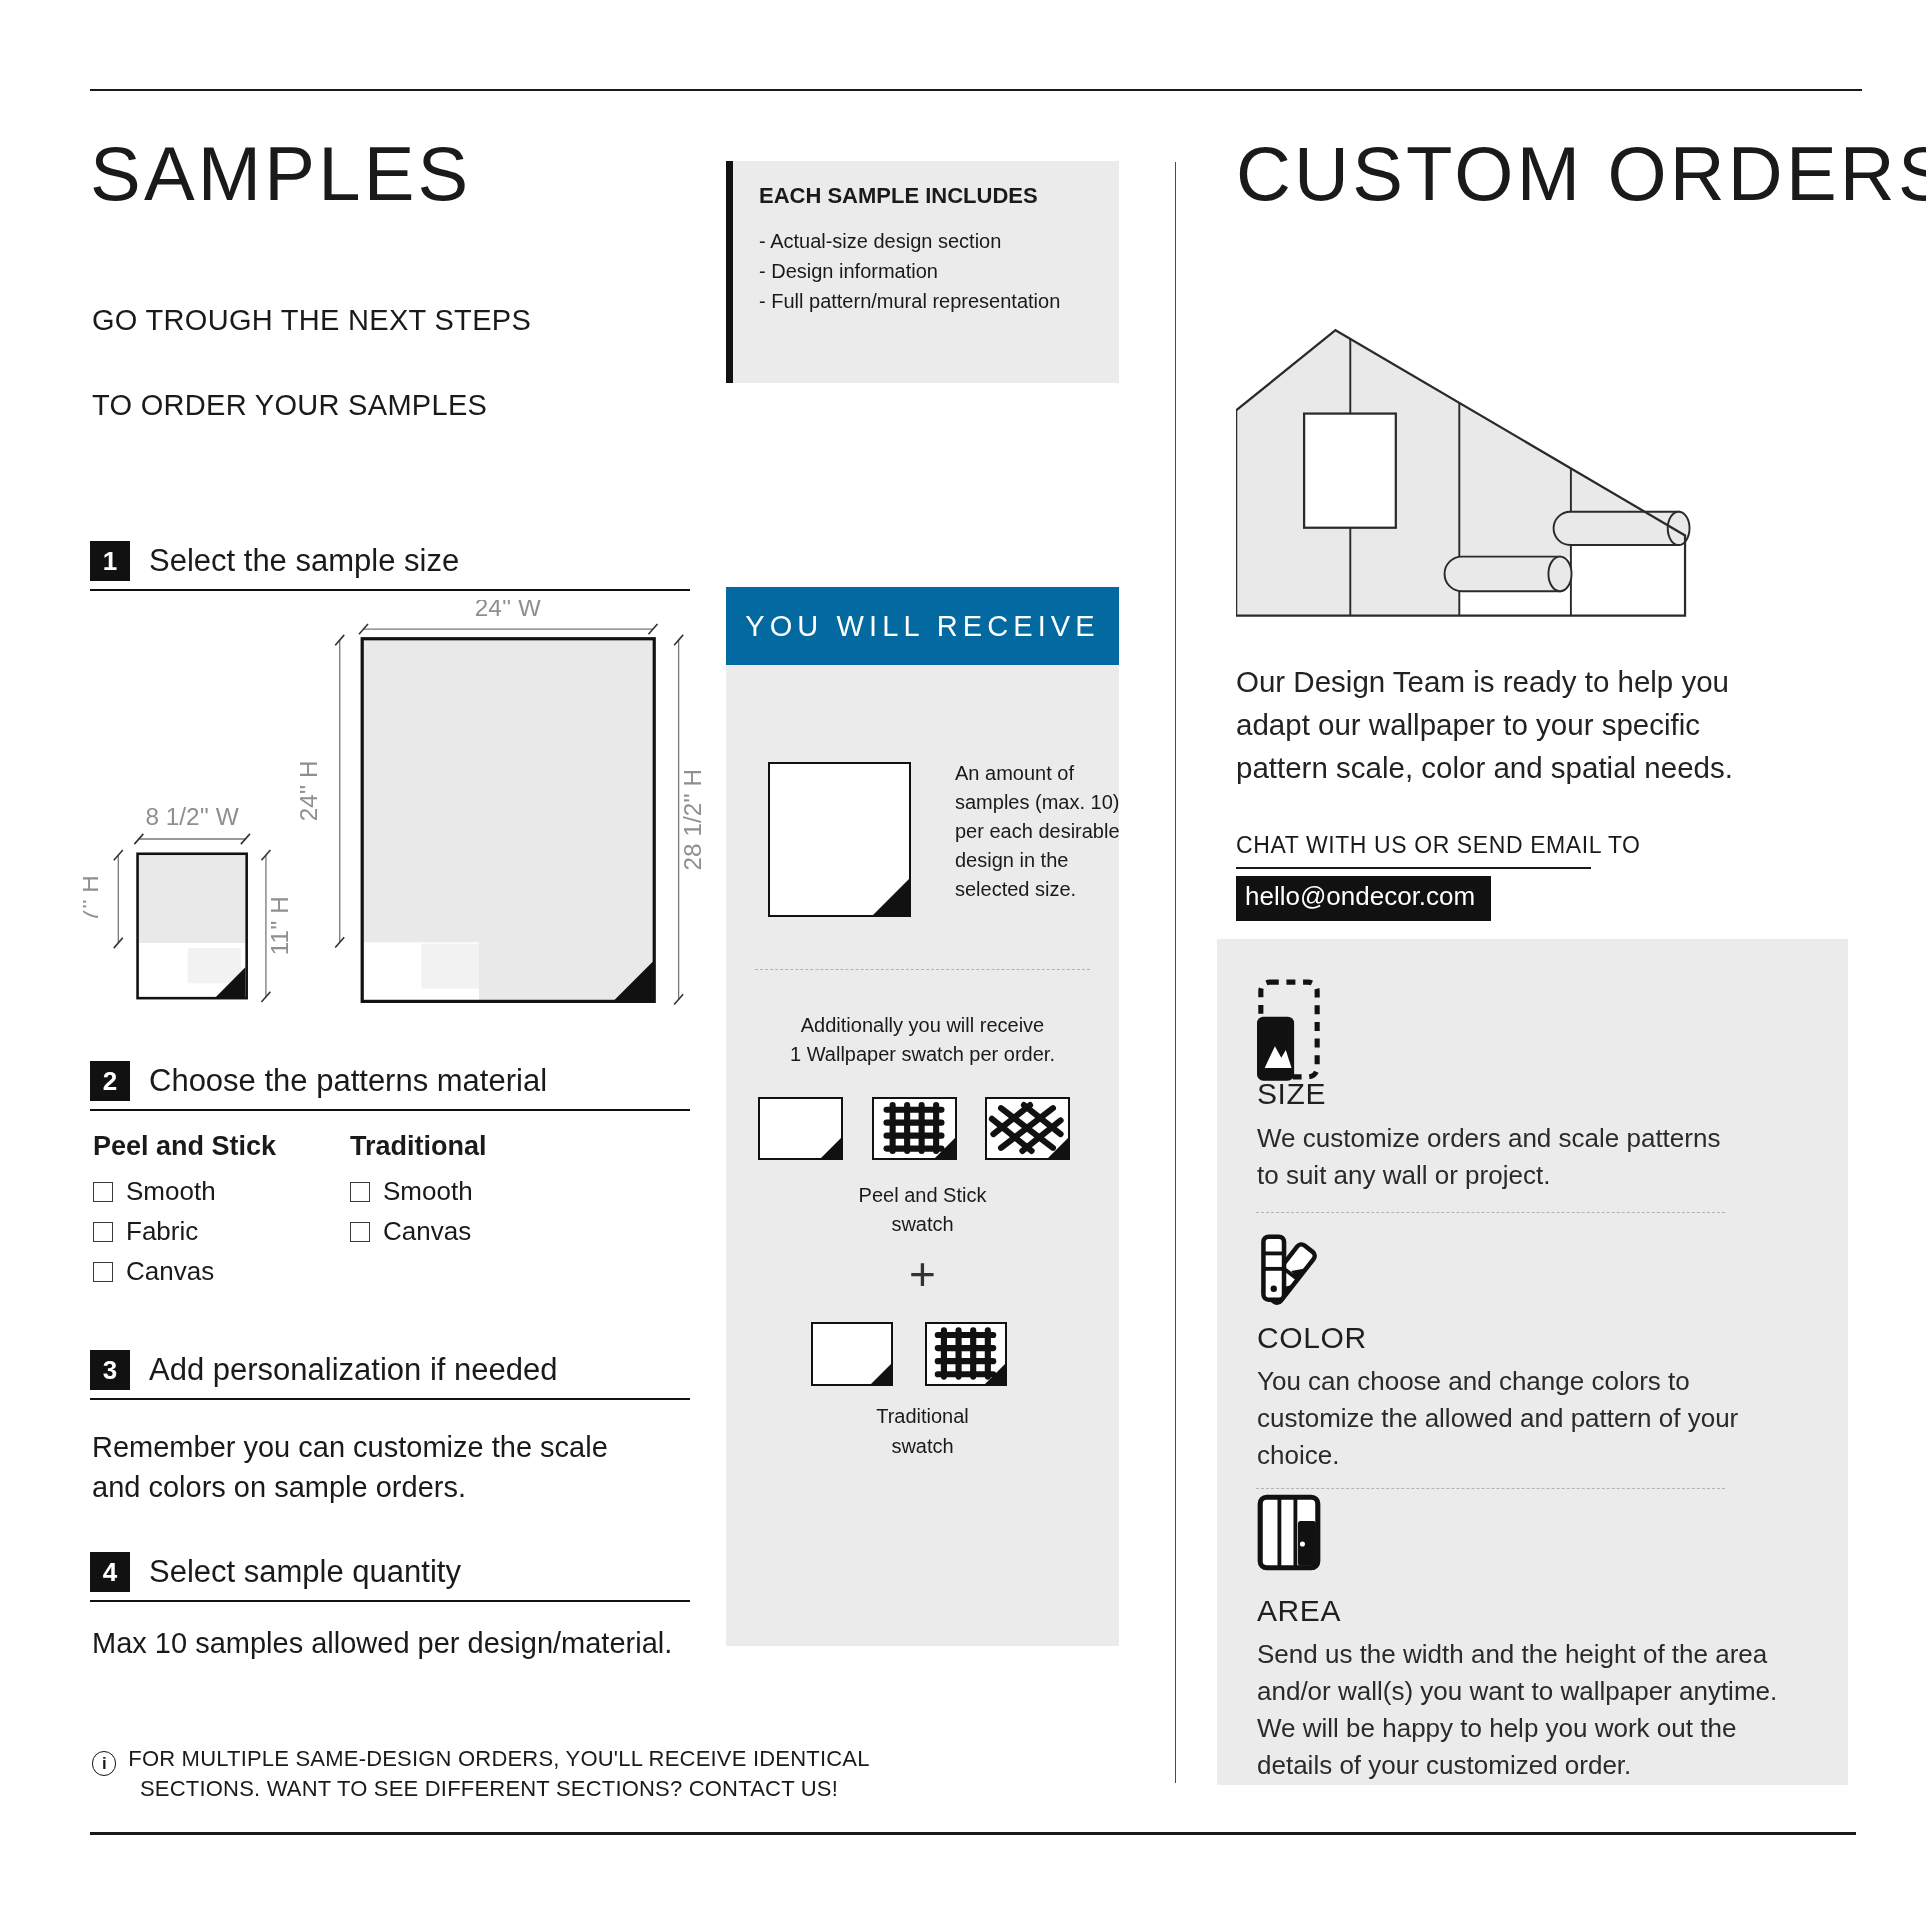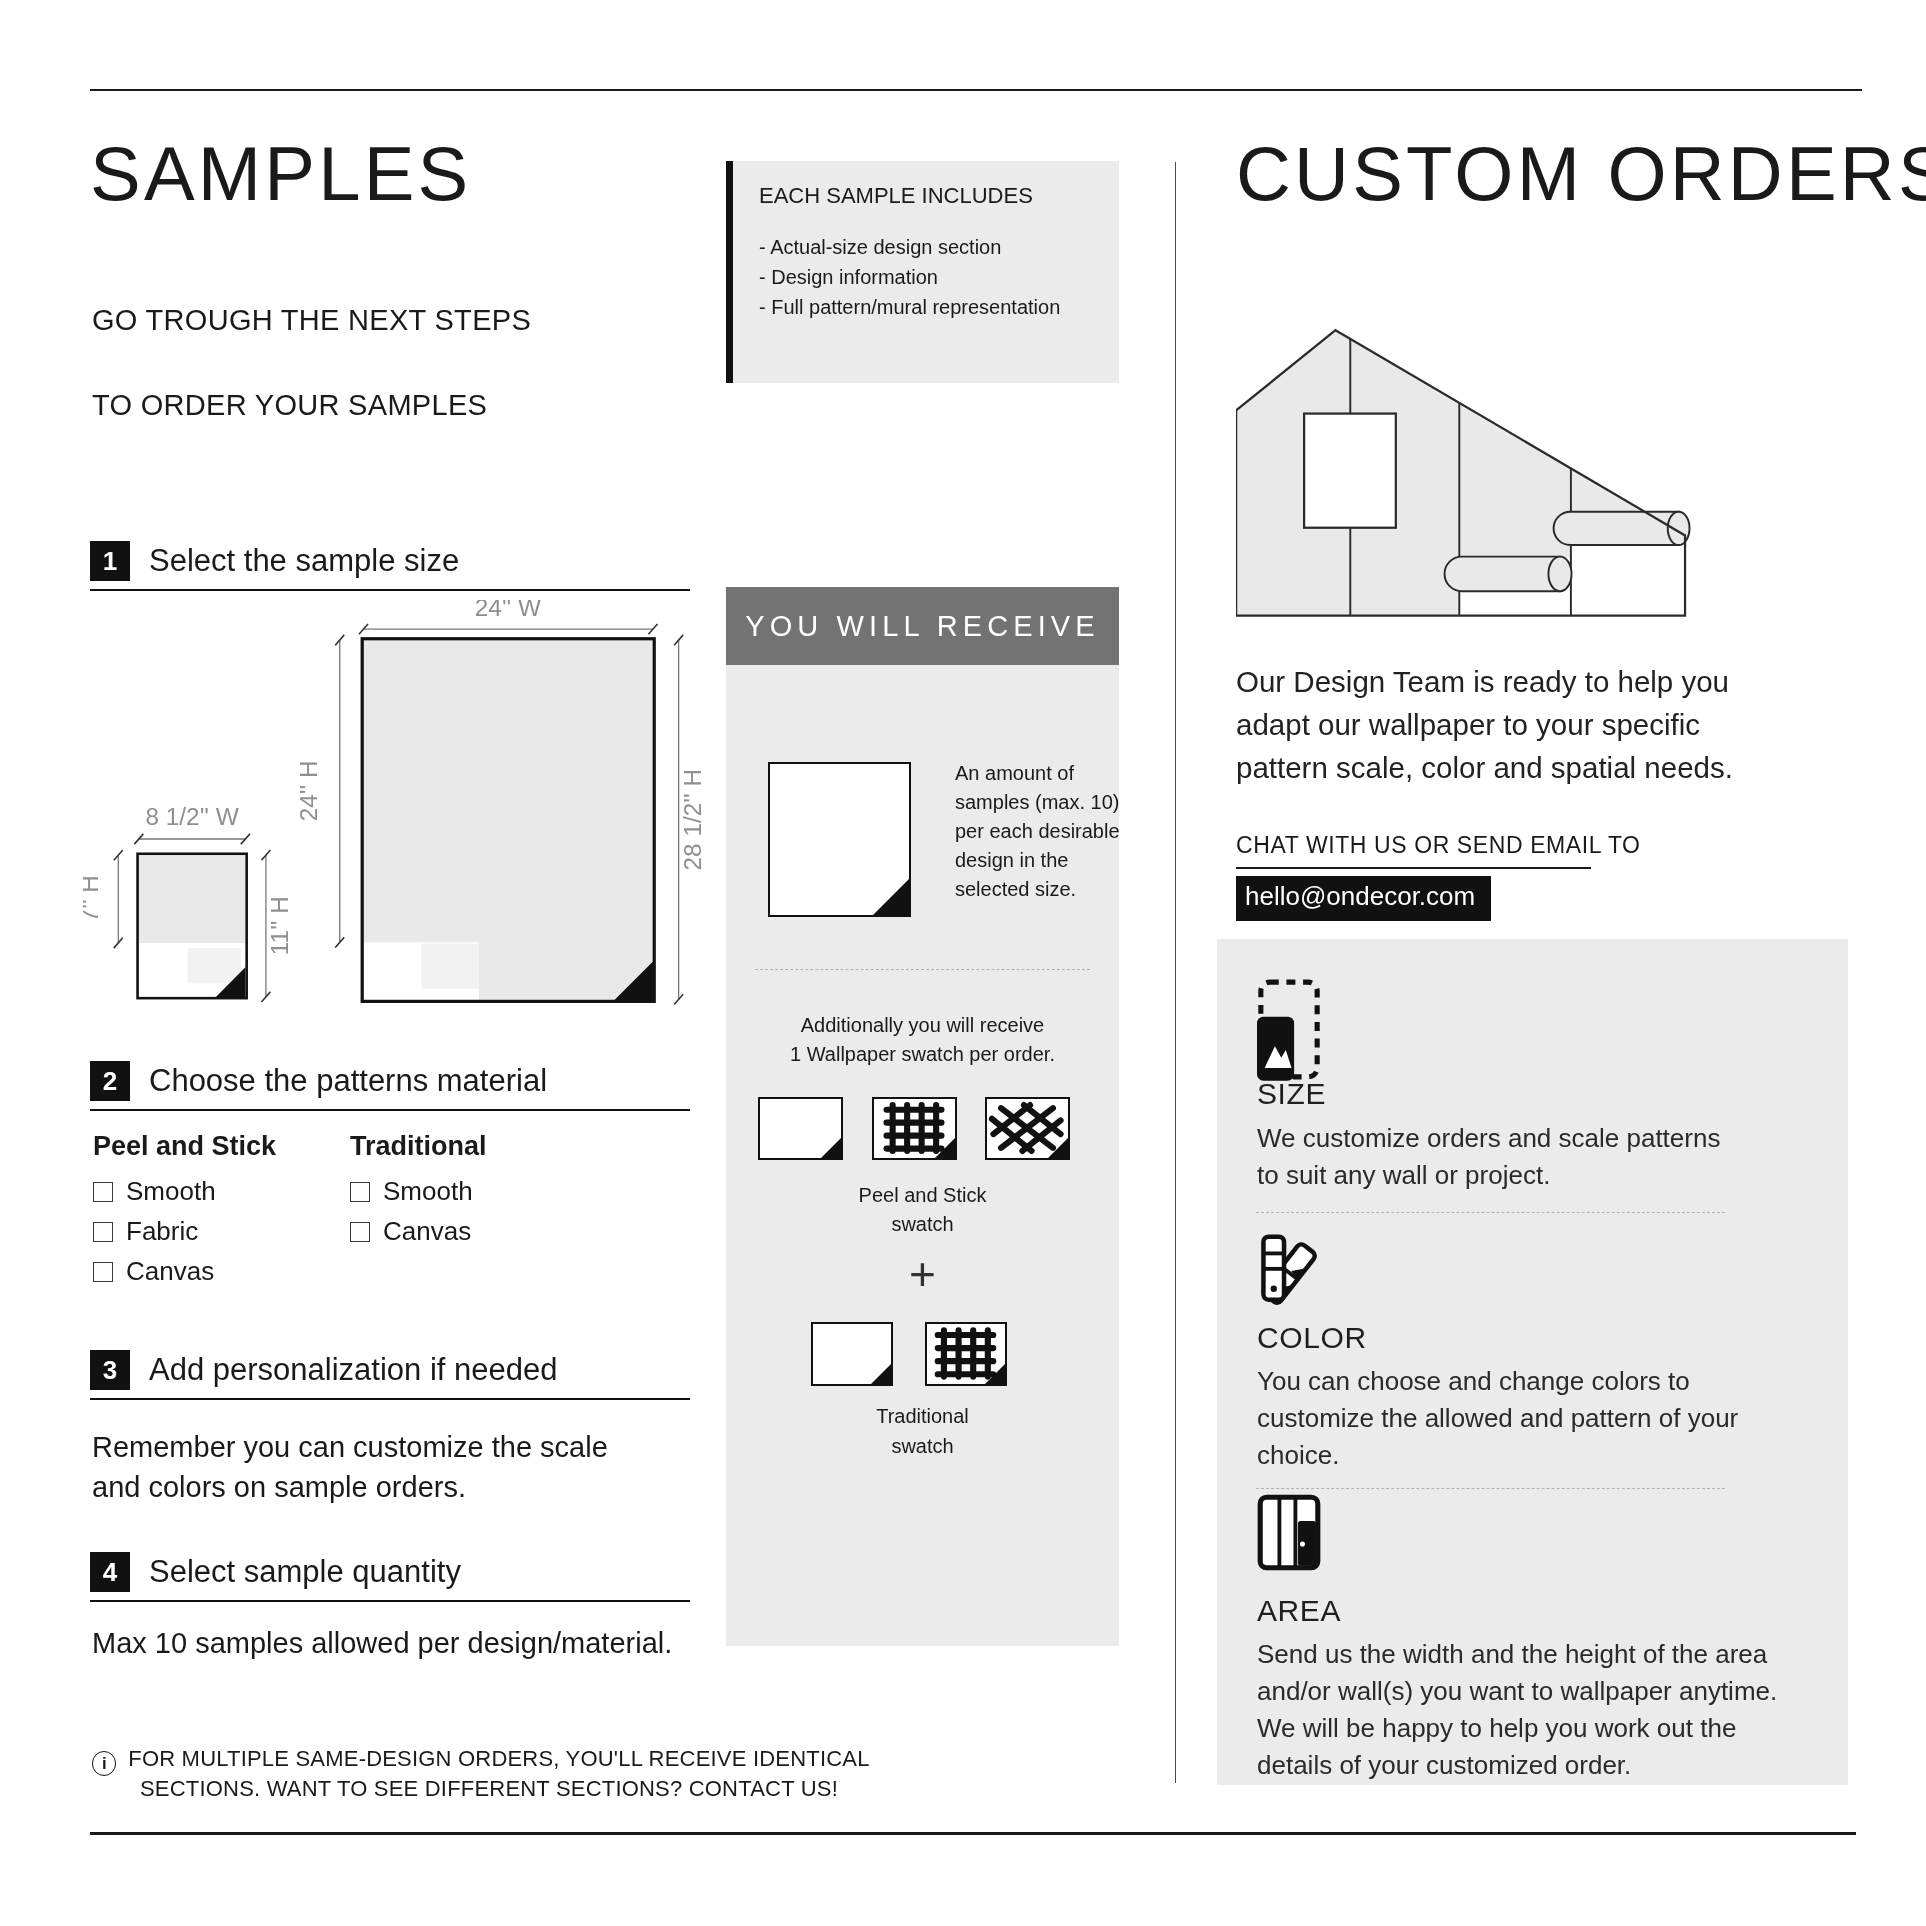--- a/index.html
+++ b/index.html
@@ -10,40 +10,40 @@
   }
   .abs { position:absolute; }
   .rule { position:absolute; background:#1a1a1a; }
   .big-title { font-size:76px; font-weight:300; letter-spacing:3.2px; line-height:1; white-space:nowrap; }
   .intro-line { font-size:29px; line-height:40px; letter-spacing:0.3px; white-space:nowrap; }
   .includes-box {
     position:absolute; left:726px; top:161px; width:393px; height:222px;
     background:#ebebeb; border-left:7px solid #111; box-sizing:border-box;
     padding:22px 16.7px 0 26px;
   }
-  .includes-title { font-size:22px; font-weight:400; margin-bottom:23px; }
+  .includes-title { font-size:22px; font-weight:700; margin-bottom:17px; }
   .includes-item { font-size:20px; line-height:30px; padding-left:15.4px; text-indent:-15.4px; width:295px; }
   .step-num {
     position:absolute; width:40px; height:40px; background:#111; color:#fff;
     font-size:26px; font-weight:700; display:flex; align-items:center; justify-content:center;
   }
   .step-label { position:absolute; font-size:31px; line-height:40px; white-space:nowrap; }
   .step-rule { position:absolute; width:600px; height:1.9px; background:#111; }
   .mat-title { font-size:27px; font-weight:700; white-space:nowrap; }
   .mat-item { position:absolute; font-size:26px; white-space:nowrap; display:flex; align-items:center; }
   .checkbox { display:inline-block; width:18px; height:18px; border:1.9px solid #3a3a3a; margin-right:13px; background:#fff; }
   .body-line { font-size:29px; line-height:40px; white-space:nowrap; }
   .note-line { font-size:22px; line-height:29.5px; letter-spacing:0.2px; white-space:nowrap;margin-left:15px; }
   .info-circle {
     display:inline-flex; width:24.4px; height:24.4px; border:1.9px solid #111; border-radius:50%;
     align-items:center; justify-content:center; font-size:16.7px; font-weight:700; box-sizing:border-box;
   }
   .receive-panel { position:absolute; left:726px; top:587px; width:393px; height:1059px; background:#ebebeb; }
   .receive-header {
-    position:absolute; left:0; top:0; width:100%; height:78px; background:#737373; color:#fff;
+    position:absolute; left:0; top:0; width:100%; height:78px; background:#0369a1; color:#fff;
     font-size:29px; letter-spacing:5.1px; text-align:center; line-height:78px; white-space:nowrap;
   }
   .page-icon { position:absolute; left:42px; top:175px; width:143px; height:155px; background:#fff; border:2.6px solid #111; box-sizing:border-box; }
   .fold { position:absolute; right:0; bottom:0; width:0; height:0; border-style:solid; }
   .fold-lg { border-width:0 0 36px 36px; border-color:transparent transparent #111 transparent; }
   .fold-sm { border-width:0 0 20.5px 20.5px; border-color:transparent transparent #111 transparent; }
   .receive-text-line { font-size:20px; line-height:29px; white-space:nowrap;margin-left:20px; }
   .dashed-div { position:absolute; border-top:1.9px dashed #b3b3b3; }
   .center-line { position:absolute; width:100%; text-align:center; font-size:20px; line-height:29.5px; white-space:nowrap; }
   .swatch-card { position:absolute; background:#fff; border:2.6px solid #111; box-sizing:border-box; }

